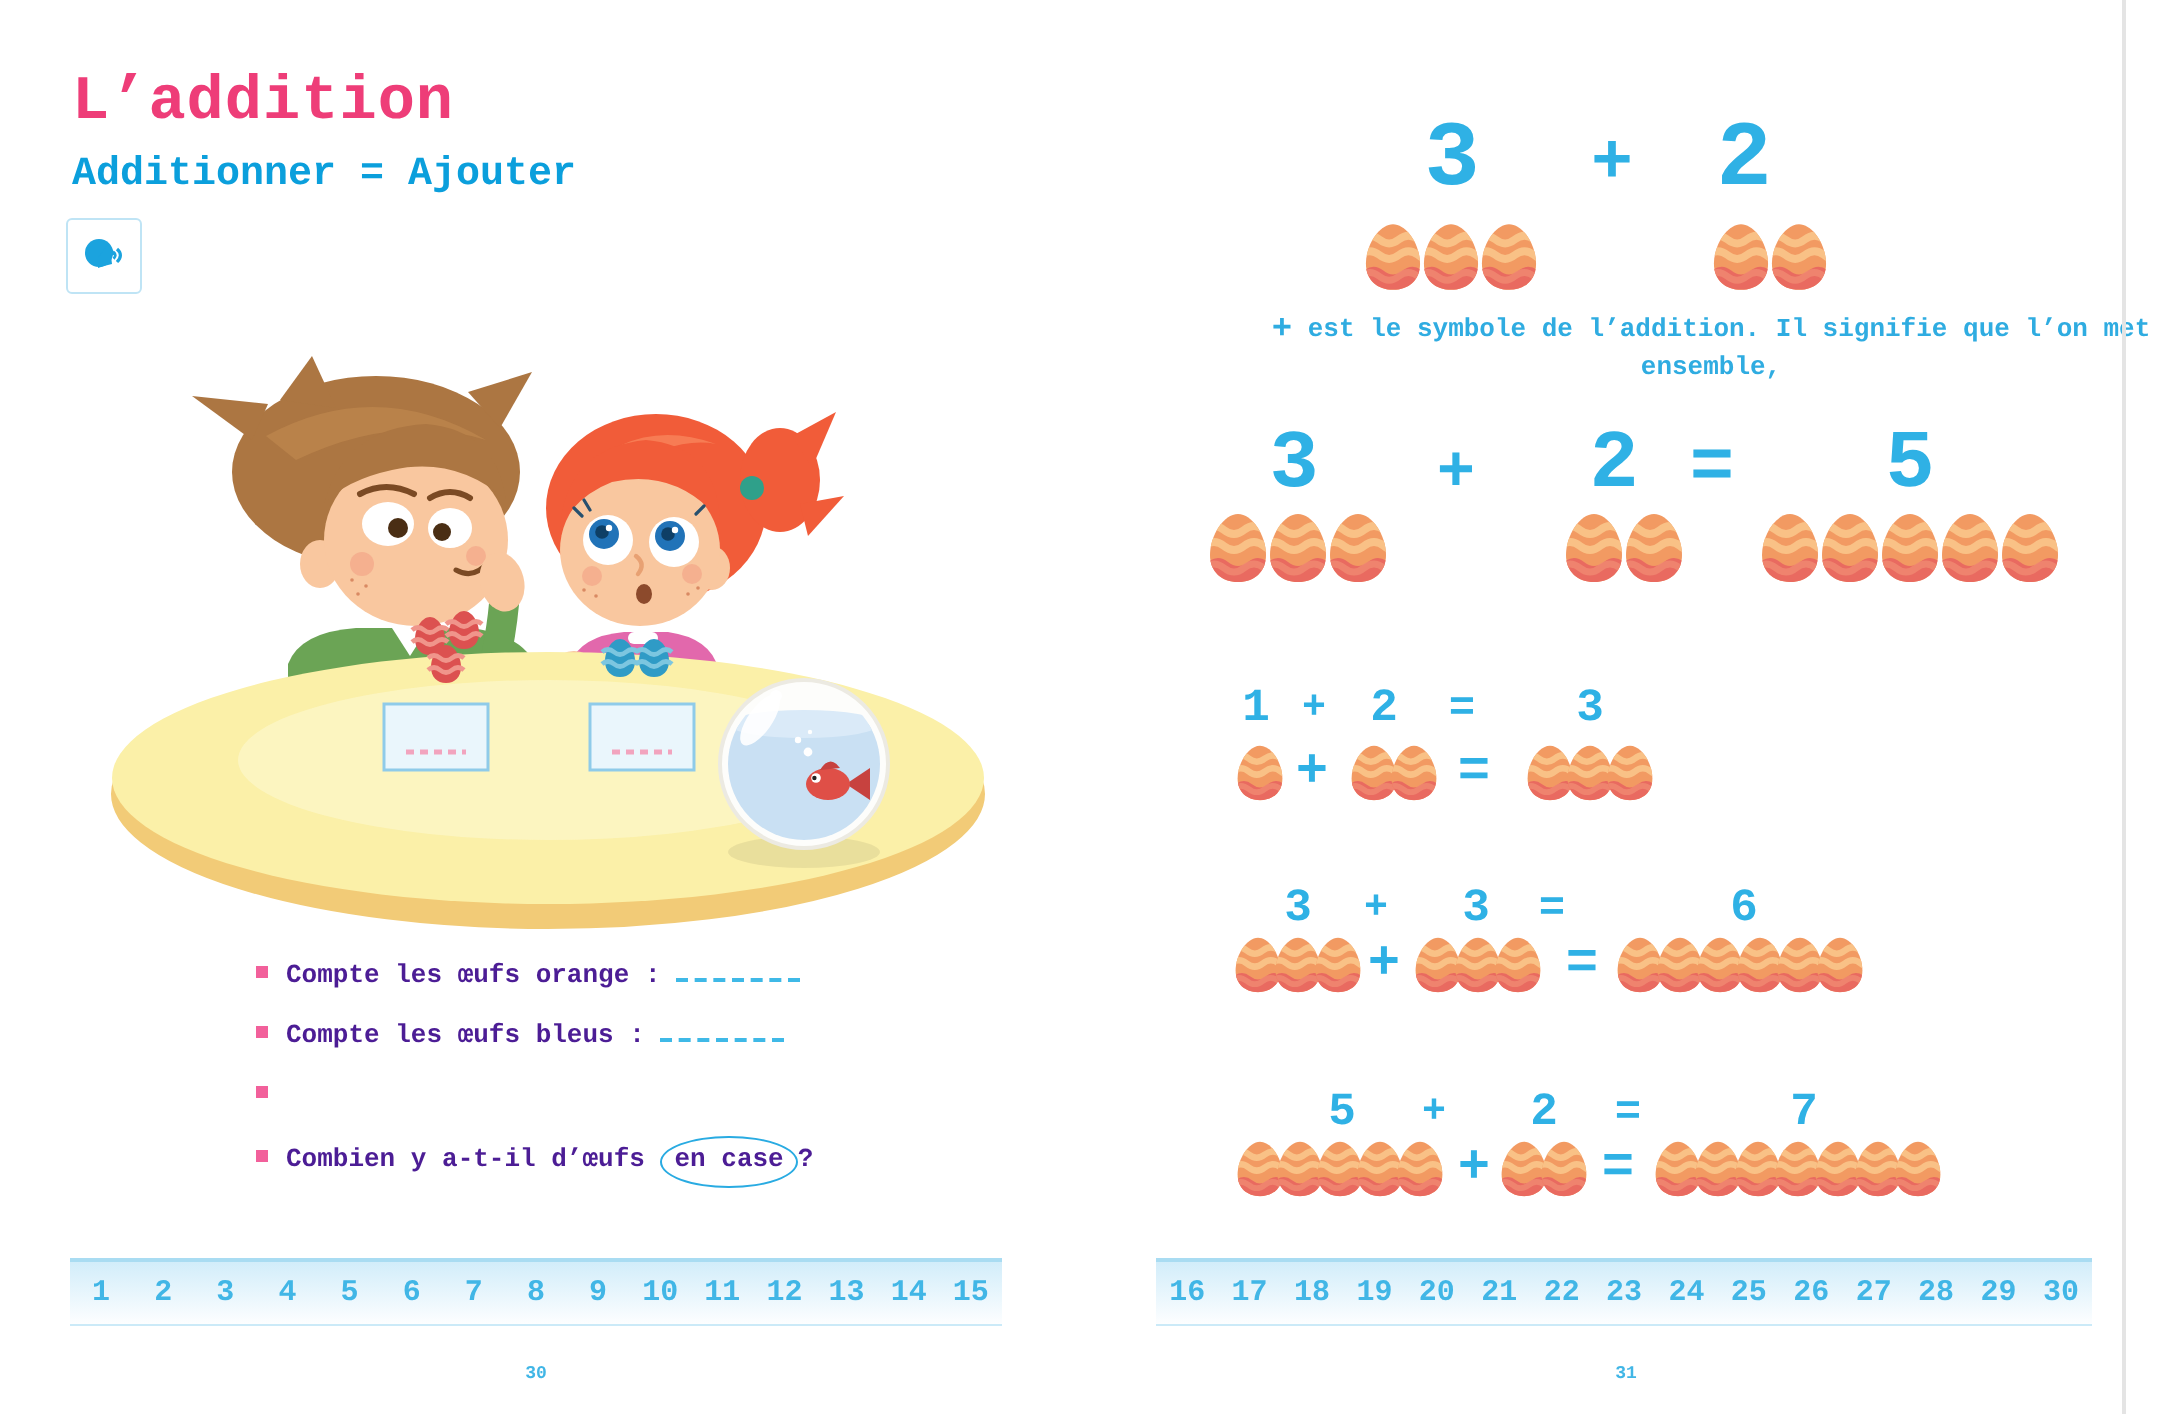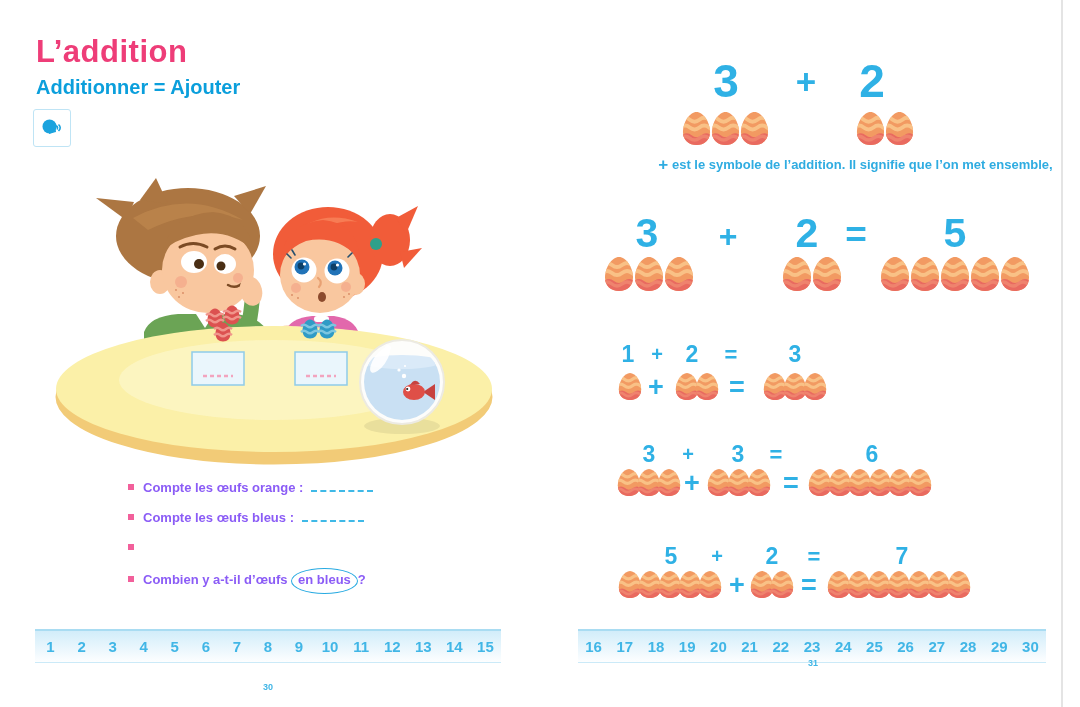--- a/index.html
+++ b/index.html
@@ -1,28 +1,28 @@
 <!DOCTYPE html>
 <html><head>
 <meta charset="utf-8">
 <style>
   html,body{margin:0;padding:0;background:#fff;}
   .spread{position:relative;width:1080px;height:707px;background:#fff;overflow:hidden;
-          font-family:Liberation Sans, sans-serif;}
+          font-family:Liberation Mono, monospace;}
   .abs{position:absolute;}
   
   .title{left:36px;top:34px;font-size:31px;font-weight:800;color:#EE3D78;letter-spacing:.5px;}
   .subtitle{left:36px;top:76px;font-size:20px;font-weight:800;color:#0B9FDC;}
   .speech-box{left:33px;top:109px;width:36px;height:36px;border:1px solid #BFE4F5;border-radius:3px;
               display:flex;align-items:center;justify-content:center;background:#fff;}
   .instruction-box{left:78px;top:108px;padding:9px 14px;background:#F1FAFE;
                    border-top:2px dashed #54C3EA;border-bottom:2px dashed #54C3EA;
                    color:#18A0DB;font-size:13px;font-weight:800;white-space:nowrap;}
   .bullets{left:128px;top:478px;width:380px;}
-  .bullet{margin-bottom:10px;font-size:13px;font-weight:700;color:#8b5cf6;line-height:20px;}
+  .bullet{margin-bottom:10px;font-size:13px;font-weight:700;color:#4c1d95;line-height:20px;}
   .sq{display:inline-block;width:6px;height:6px;background:#F2609B;margin-right:9px;vertical-align:2px;}
   .bullet strong{font-weight:800;}
   .dots{display:inline-block;width:62px;height:11px;margin-left:8px;
         border-bottom:2px dashed #3FB9E7;}
   .circled{display:inline-block;border:1.5px solid #29ABE2;border-radius:50%;padding:1px 6px 3px 6px;}
   
   .nl{height:31px;display:flex;align-items:center;
       background:linear-gradient(#D2EDFA,#FDFEFF);
       border-top:2px solid #A9DCF2;border-bottom:1px solid #CBEAF8;}
   .nl-num{flex:1;text-align:center;font-size:15px;font-weight:800;color:#41B6E6;}
@@ -186,21 +186,21 @@
     <div class="bullet">
       <span class="sq"></span><span>Compte les</span> <strong>œufs orange</strong><span> :</span><span class="dots"></span>
     </div>
     <div class="bullet">
       <span class="sq"></span><span>Compte les</span> <strong>œufs bleus</strong><span> :</span><span class="dots"></span>
     </div>
     <div class="bullet">
       <span class="sq"></span>
     </div>
     <div class="bullet">
-      <span class="sq"></span><span>Combien y a-t-il d’œufs</span> <span class="circled">en bleus</span><span>?</span>
+      <span class="sq"></span><span>Combien y a-t-il d’œufs</span> <span class="circled">en case</span><span>?</span>
     </div>
   </div>
 
   <div class="abs nl nl-left">
       <span class="nl-num">1</span>
       <span class="nl-num">2</span>
       <span class="nl-num">3</span>
       <span class="nl-num">4</span>
       <span class="nl-num">5</span>
       <span class="nl-num">6</span>
@@ -952,16 +952,16 @@
       <span class="nl-num">22</span>
       <span class="nl-num">23</span>
       <span class="nl-num">24</span>
       <span class="nl-num">25</span>
       <span class="nl-num">26</span>
       <span class="nl-num">27</span>
       <span class="nl-num">28</span>
       <span class="nl-num">29</span>
       <span class="nl-num">30</span>
     </div>
-  <div class="abs pagenum" style="left:803px;top:658px;width:20px;text-align:center;">31</div>
+  <div class="abs pagenum" style="left:803px;top:682px;width:20px;text-align:center;">31</div>
 
   <div class="abs edge"></div>
 </div>
 
 </body></html>

